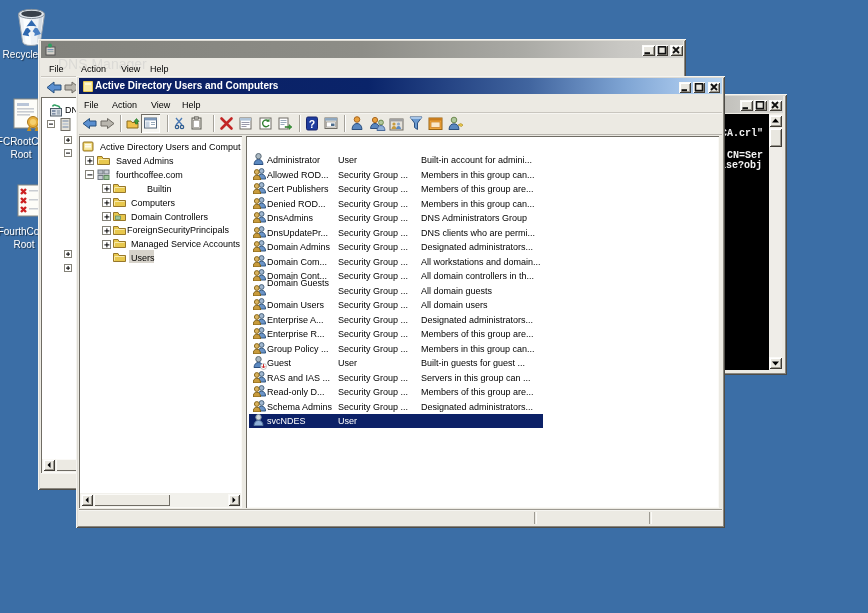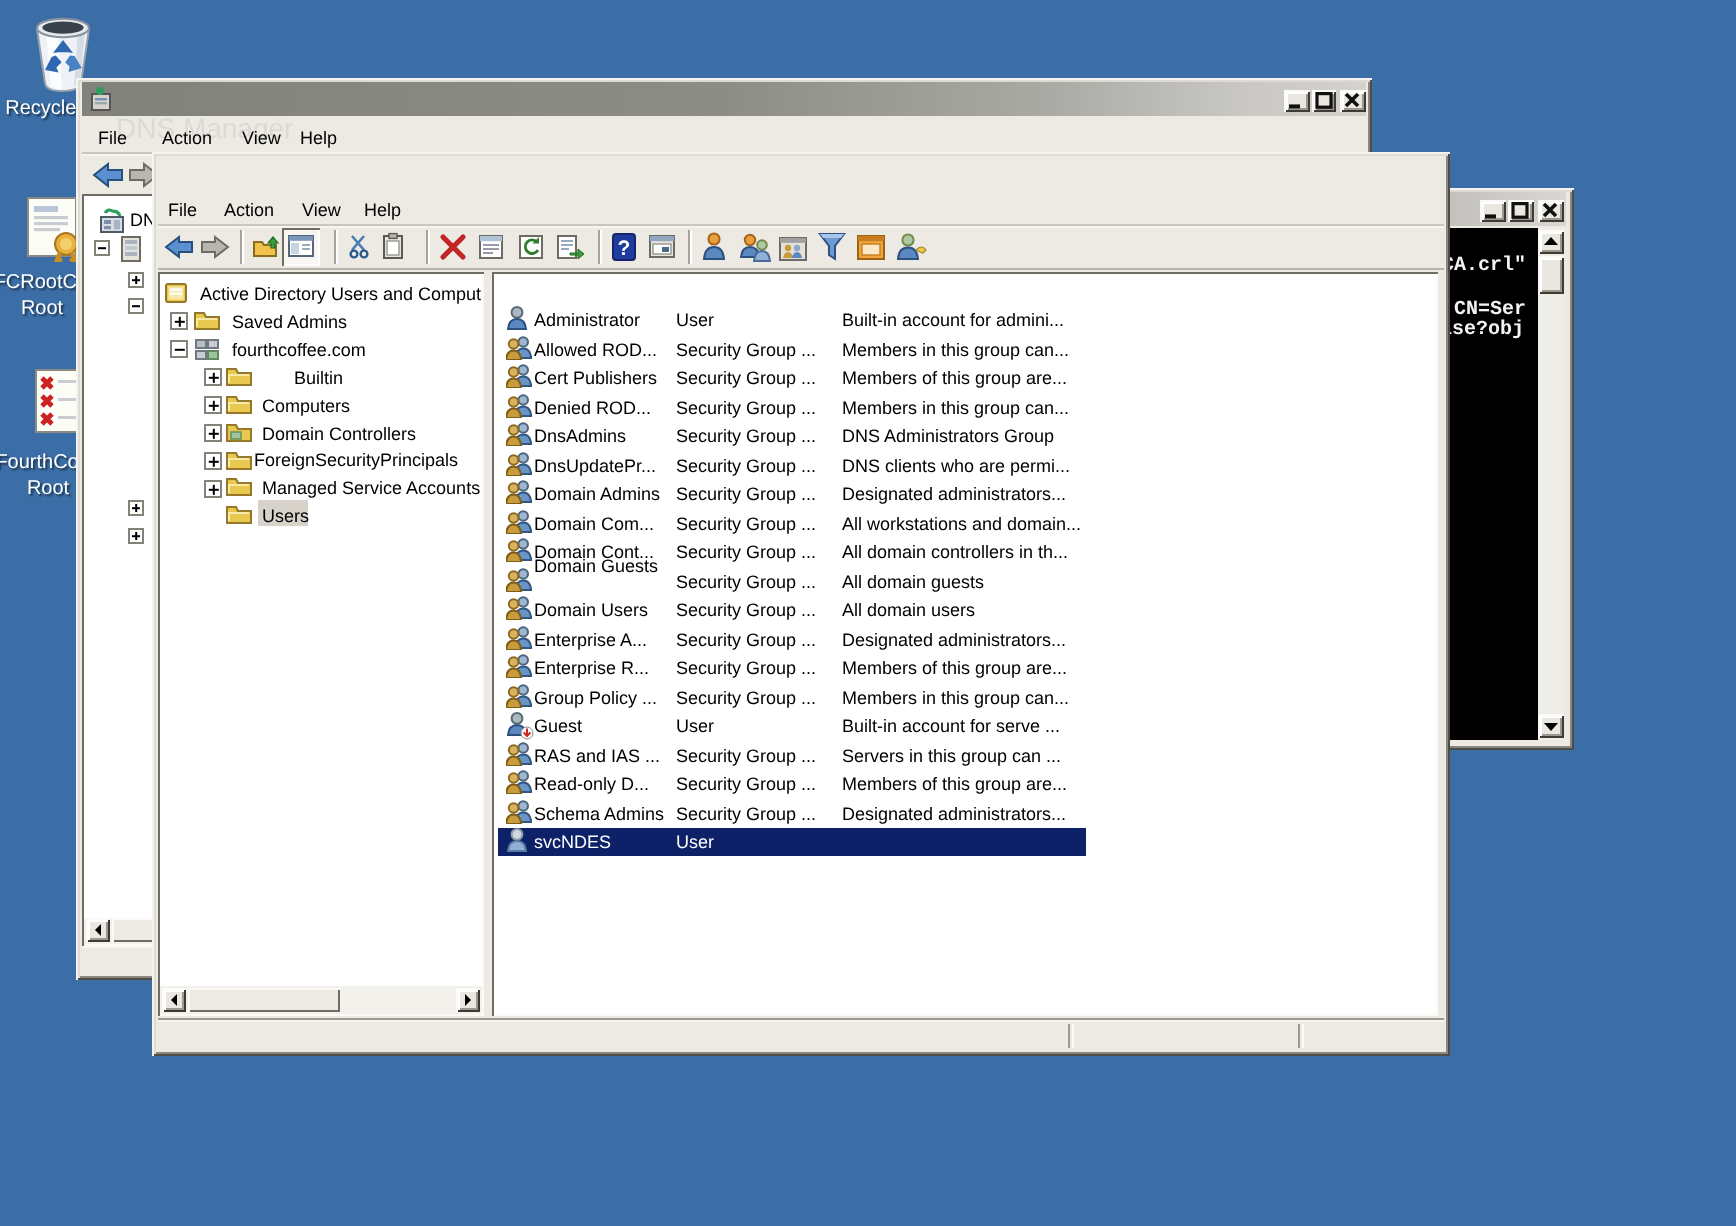--- a/index.html
+++ b/index.html
@@ -197,20 +197,43 @@
     <div class="abs btn" style="left:0;top:14px;width:13px;height:19px"></div>
     <div class="abs btn" style="left:0;bottom:1px;width:13px;height:12px">
         <svg width="13" height="12">
           <path d="M6.5 8.5 L3 4.5 L10 4.5 Z" fill="#000"></path>
         </svg>
       </div>
   </div>
 </div>
 
 <div id="aduc" class="abs chrome" style="left:76px;top:76px;width:649px;height:452px;box-shadow:inset 1px 1px 0 #f4f3ef,inset -1px -1px 0 #4e4c47,inset 2px 2px 0 #dddbd4,inset -2px -2px 0 #8a877f">
+  <div class="abs" style="left:3px;top:2px;right:3px;height:16px;background:linear-gradient(90deg,#0b1e62,#0a246a 45%,#41659f 70%,#7fa5d4 85%,#a9c8ec 95%,#b4d2f0)">
+    <svg class="abs" style="left:2.5px;top:1.5px" width="12" height="13" viewBox="0 0 12 13">
+        <rect x="1" y="1" width="10" height="11" rx="1" fill="#e8c84e"></rect>
+        <rect x="2" y="2" width="8" height="9" fill="#f7e9a8"></rect>
+        <rect x="3" y="3" width="6" height="2" fill="#fdf6d0"></rect>
+      </svg>
+    <span class="abs" style="left:16px;top:2px;font-weight:bold;font-size:10px;color:#fff">Active Directory Users and Computers</span>
+    <div class="abs btn" style="left:599.5px;top:4px;width:12.5px;height:11px">
+        <svg width="12" height="11">
+          <rect x="2.5" y="7.2" width="5.5" height="2" fill="#111"></rect>
+        </svg>
+      </div>
+    <div class="abs btn" style="left:613.5px;top:4px;width:12.5px;height:11px">
+        <svg width="12" height="11">
+          <rect x="2.5" y="1.8" width="7" height="6.8" fill="none" stroke="#111" stroke-width="1.6"></rect>
+        </svg>
+      </div>
+    <div class="abs btn" style="left:628.5px;top:4px;width:12.5px;height:11px">
+        <svg width="12" height="11">
+          <path d="M3 2 L9 8 M9 2 L3 8" stroke="#111" stroke-width="1.8"></path>
+        </svg>
+      </div>
+  </div>
   <div class="abs t9" style="left:3px;top:18px;right:3px;height:18px">
     <span class="abs" style="left:5px;top:4.5px">File</span>
     <span class="abs" style="left:33px;top:4.5px">Action</span>
     <span class="abs" style="left:72px;top:4.5px">View</span>
     <span class="abs" style="left:103px;top:4.5px">Help</span>
   </div>
   <div id="tb" class="abs" style="left:3px;top:36px;right:3px;height:23px;box-shadow:inset 0 1px 0 #c9c6bf,inset 0 2px 0 #f6f5f1,inset 0 -1px 0 #b7b4ad">
     <svg class="abs" style="left:3px;top:5px" width="15" height="13" viewBox="0 0 15 13">
         <path d="M1 6.5 L7.5 1.5 L7.5 4 L14 4 L14 9 L7.5 9 L7.5 11.5 Z" fill="#5a8fd0" stroke="#26507e"></path>
       </svg>
@@ -414,21 +437,21 @@
         <span class="abs" style="left:174px;top:191.5px">Members in this group can...</span>
       <svg class="abs" style="left:5.5px;top:205.0px" width="11" height="12" viewBox="0 0 11 12">
           <use href="#usr"></use>
         </svg>
       <svg class="abs" style="left:13px;top:211.5px" width="7" height="7" viewBox="0 0 7 7">
           <circle cx="3.5" cy="3.5" r="3" fill="#fff" stroke="#888" stroke-width="0.5"></circle>
           <path d="M3.5 1.2 L3.5 4.6 M1.8 3.2 L3.5 5 L5.2 3.2" stroke="#c22" stroke-width="1" fill="none"></path>
         </svg>
       <span class="abs" style="left:20px;top:206.0px">Guest</span>
         <span class="abs" style="left:91px;top:206.0px">User</span>
-        <span class="abs" style="left:174px;top:206.0px">Built-in account for serve ...</span>
+        <span class="abs" style="left:174px;top:206.0px">Built-in guests for guest ...</span>
       <svg class="abs" style="left:5.5px;top:219.5px" width="13" height="12" viewBox="0 0 13 12">
           <use href="#grp"></use>
         </svg>
       <span class="abs" style="left:20px;top:220.5px">RAS and IAS ...</span>
         <span class="abs" style="left:91px;top:220.5px">Security Group ...</span>
         <span class="abs" style="left:174px;top:220.5px">Servers in this group can ...</span>
       <svg class="abs" style="left:5.5px;top:234.0px" width="13" height="12" viewBox="0 0 13 12">
           <use href="#grp"></use>
         </svg>
       <span class="abs" style="left:20px;top:235.0px">Read-only D...</span>

